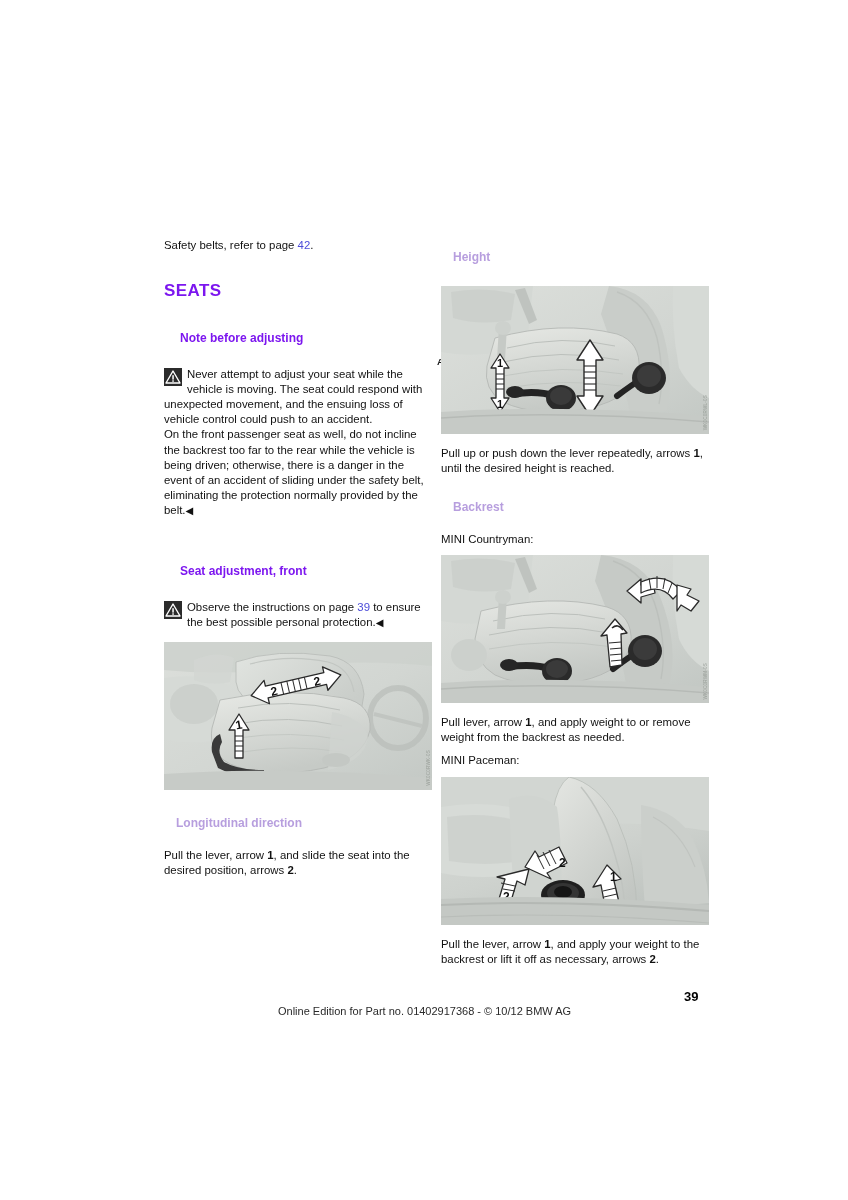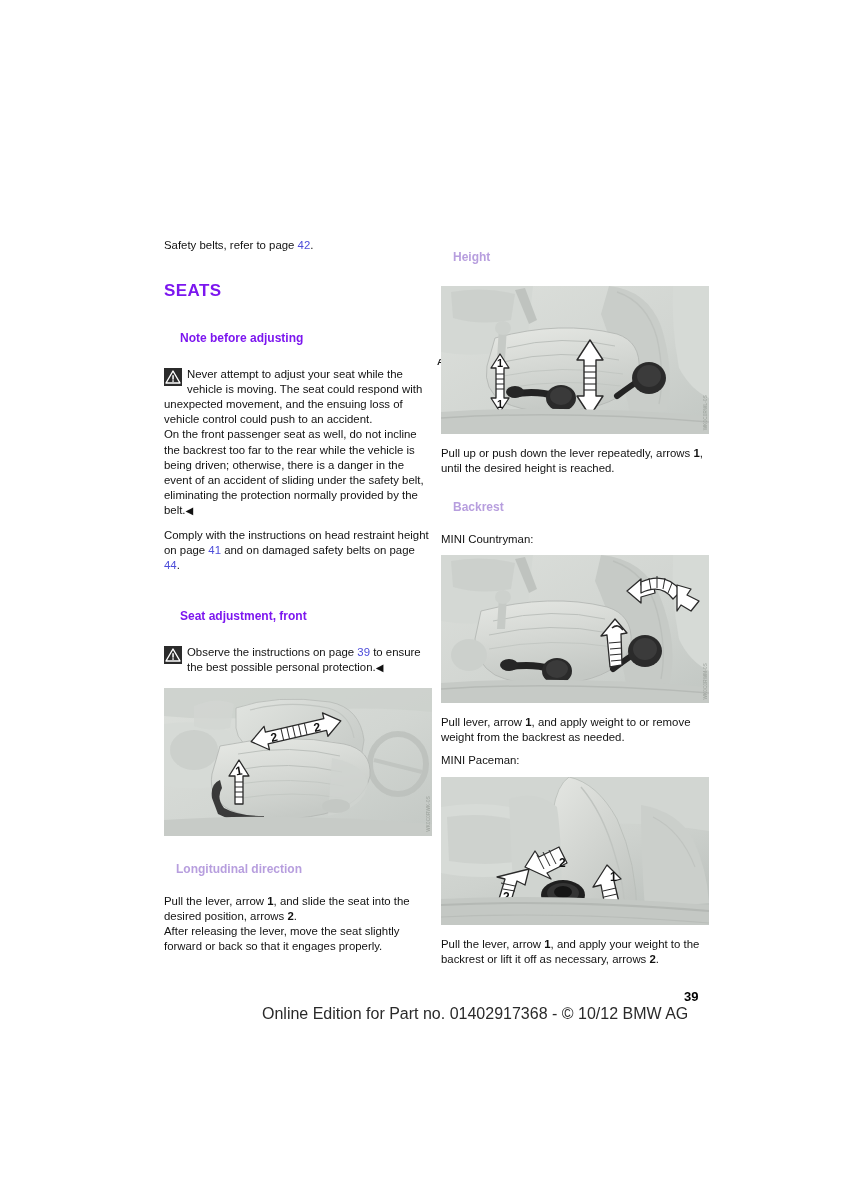--- a/index.html
+++ b/index.html
@@ -150,23 +150,23 @@
     letter-spacing: 0.2px;
     color: #9aa09a;
     writing-mode: vertical-rl;
     transform: rotate(180deg);
     font-family: "Liberation Sans", sans-serif;
   }
 
   
   .footer-text {
     position: absolute;
-    left: 262px;
+    left: 278px;
     top: 1005px;
-    font-size: 16px;
+    font-size: 11px;
     color: #2a2a2a;
   }
   .page-number {
     position: absolute;
     left: 684px;
     top: 989px;
     font-size: 13px;
     font-weight: bold;
     color: #000000;
   }
@@ -220,23 +220,20 @@
       </span>
       <span>Never attempt to adjust your seat while the vehicle is moving. The seat could respond with unexpected movement, and the ensuing loss of vehicle control could push to an accident.</span>
     </p>
 
     <p class="body-text">
       <span>On the front passenger seat as well, do not incline the backrest too far to the rear while the vehicle is being driven; otherwise, there is a danger in the event of an accident of sliding under the safety belt, eliminating the protection normally provided by the belt.</span><span class="arrowend">◀</span>
     </p>
 
     <div class="sp-10"></div>
 
-    <p class="body-text">
-      <span>Comply with the instructions on head restraint height on page </span><span class="link">41</span><span> and on damaged safety belts on page </span><span class="link">44</span><span>.</span>
-    </p>
 
     <div class="sp-20"></div>
 
     <h2 class="sub-strong">Seat adjustment, front</h2>
 
     <div class="sp-6"></div>
 
     <p class="body-text warn-block">
       <span class="warn-icon">
         <svg width="18" height="18" viewBox="0 0 18 18">
@@ -326,21 +323,20 @@
 
     <div class="sp-14"></div>
 
     <h2 class="sub-light">Longitudinal direction</h2>
 
     <div class="sp-6"></div>
 
     <p class="body-text">
       <span>Pull the lever, arrow </span><span class="b">1</span><span>, and slide the seat into the desired position, arrows </span><span class="b">2</span><span>.</span>
     </p>
-    <p class="body-text">After releasing the lever, move the seat slightly forward or back so that it engages properly.</p>
   </div>
 
   <div class="col col-right">
 
     <h2 class="sub-light">Height</h2>
 
     <div class="sp-10"></div>
 
     <div class="figure">
       <svg width="268" height="148" viewBox="0 0 268 148">

